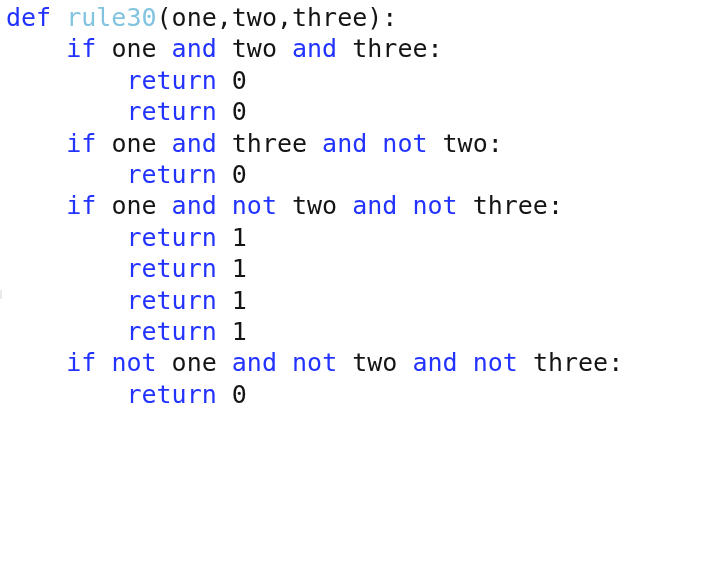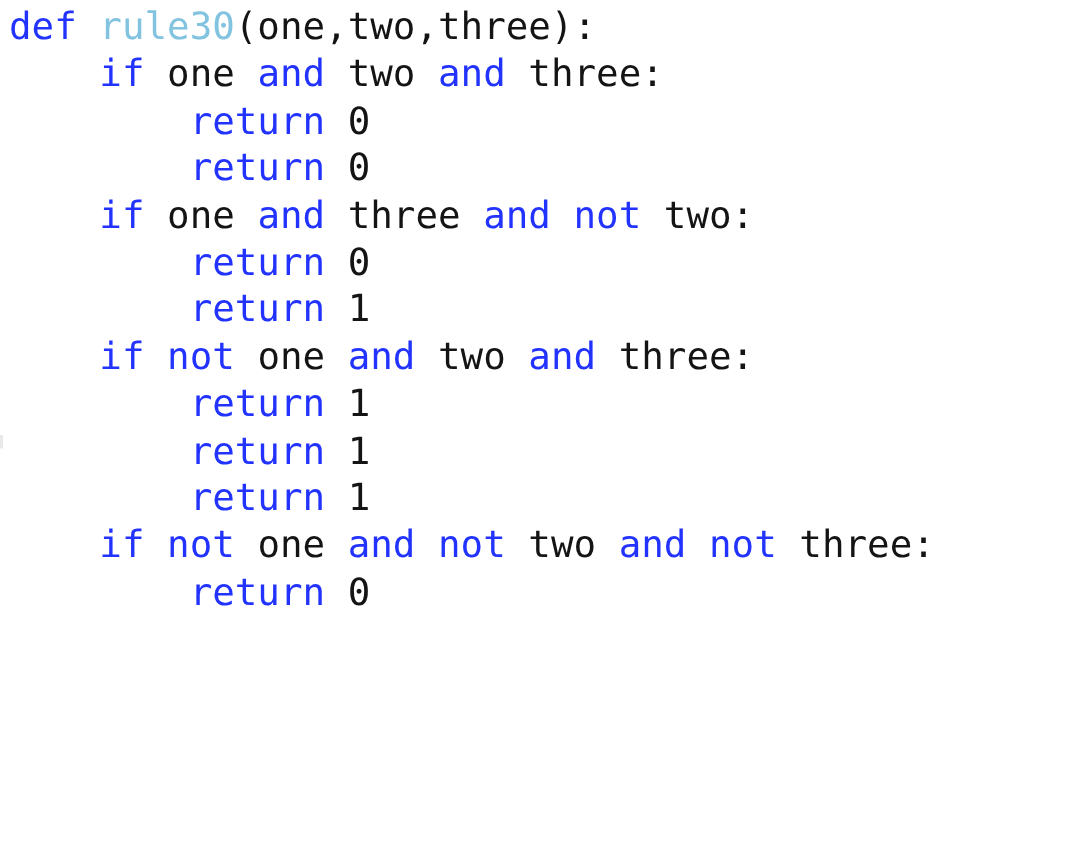--- a/index.html
+++ b/index.html
@@ -49,21 +49,21 @@
 </head>
 <body>
 
 <div id="code-block">
     <div class="code-line"><span class="tok-plain"></span><span class="tok-kw">def</span><span class="tok-plain"> </span><span class="tok-fn">rule30</span><span class="tok-punct">(one,two,three):</span></div>
     <div class="code-line"><span class="tok-plain">    </span><span class="tok-kw">if</span><span class="tok-plain"> one </span><span class="tok-kw">and</span><span class="tok-plain"> two </span><span class="tok-kw">and</span><span class="tok-plain"> three:</span></div>
     <div class="code-line"><span class="tok-plain">        </span><span class="tok-kw">return</span><span class="tok-plain"> </span><span class="tok-num">0</span></div>
     <div class="code-line"><span class="tok-plain">        </span><span class="tok-kw">return</span><span class="tok-plain"> </span><span class="tok-num">0</span></div>
     <div class="code-line"><span class="tok-plain">    </span><span class="tok-kw">if</span><span class="tok-plain"> one </span><span class="tok-kw">and</span><span class="tok-plain"> three </span><span class="tok-kw">and</span><span class="tok-plain"> </span><span class="tok-kw">not</span><span class="tok-plain"> two:</span></div>
     <div class="code-line"><span class="tok-plain">        </span><span class="tok-kw">return</span><span class="tok-plain"> </span><span class="tok-num">0</span></div>
+    <div class="code-line"><span class="tok-plain">    </span><span class="tok-kw">if</span><span class="tok-plain"> one </span><span class="tok-kw">and</span><span class="tok-plain"> </span><span class="tok-kw">not</span><span class="tok-plain"> two </span><span class="tok-kw">and</span><span class="tok-plain"> </span><span class="tok-kw">not</span><span class="tok-plain"> three:</span></div>
     <div class="code-line"><span class="tok-plain">        </span><span class="tok-kw">return</span><span class="tok-plain"> </span><span class="tok-num">1</span></div>
-    <div class="code-line"><span class="tok-plain">    </span><span class="tok-kw">if</span><span class="tok-plain"> </span><span class="tok-kw">not</span><span class="tok-plain"> one </span><span class="tok-kw">and</span><span class="tok-plain"> two </span><span class="tok-kw">and</span><span class="tok-plain"> three:</span></div>
     <div class="code-line"><span class="tok-plain">        </span><span class="tok-kw">return</span><span class="tok-plain"> </span><span class="tok-num">1</span></div>
     <div class="code-line"><span class="tok-plain">        </span><span class="tok-kw">return</span><span class="tok-plain"> </span><span class="tok-num">1</span></div>
     <div class="code-line"><span class="tok-plain">        </span><span class="tok-kw">return</span><span class="tok-plain"> </span><span class="tok-num">1</span></div>
     <div class="code-line"><span class="tok-plain">    </span><span class="tok-kw">if</span><span class="tok-plain"> </span><span class="tok-kw">not</span><span class="tok-plain"> one </span><span class="tok-kw">and</span><span class="tok-plain"> </span><span class="tok-kw">not</span><span class="tok-plain"> two </span><span class="tok-kw">and</span><span class="tok-plain"> </span><span class="tok-kw">not</span><span class="tok-plain"> three:</span></div>
     <div class="code-line"><span class="tok-plain">        </span><span class="tok-kw">return</span><span class="tok-plain"> </span><span class="tok-num">0</span></div>
   </div>
 <div class="edge-artifact"></div>
 
 </body></html>

